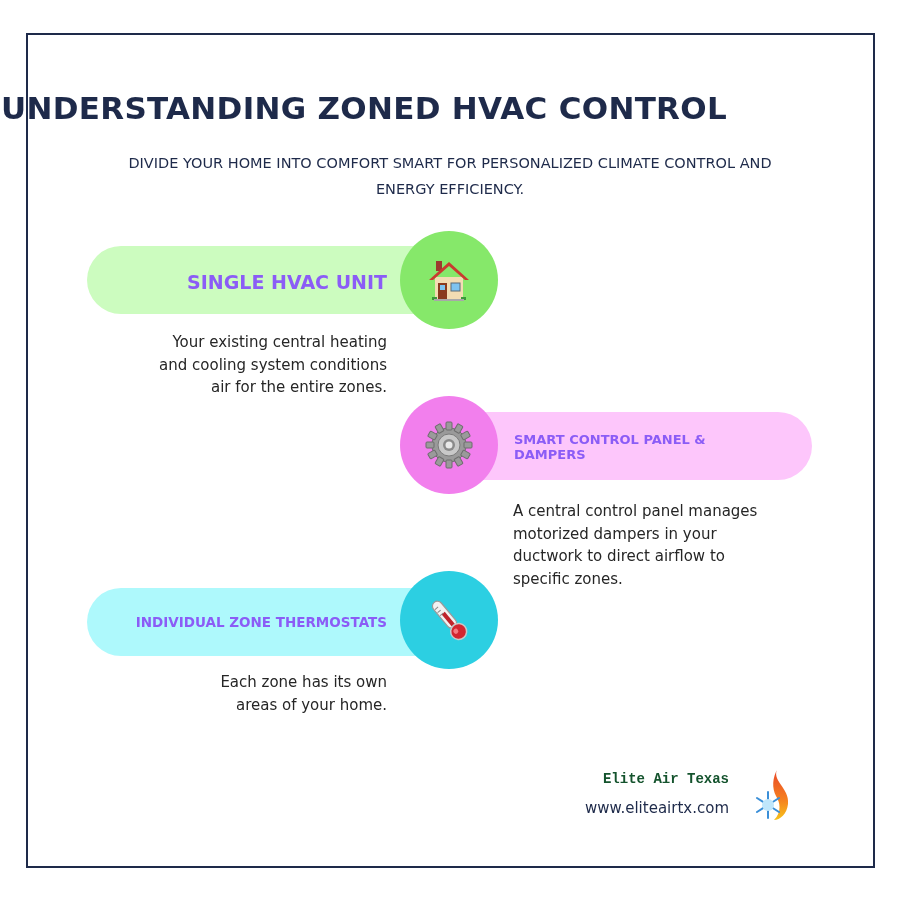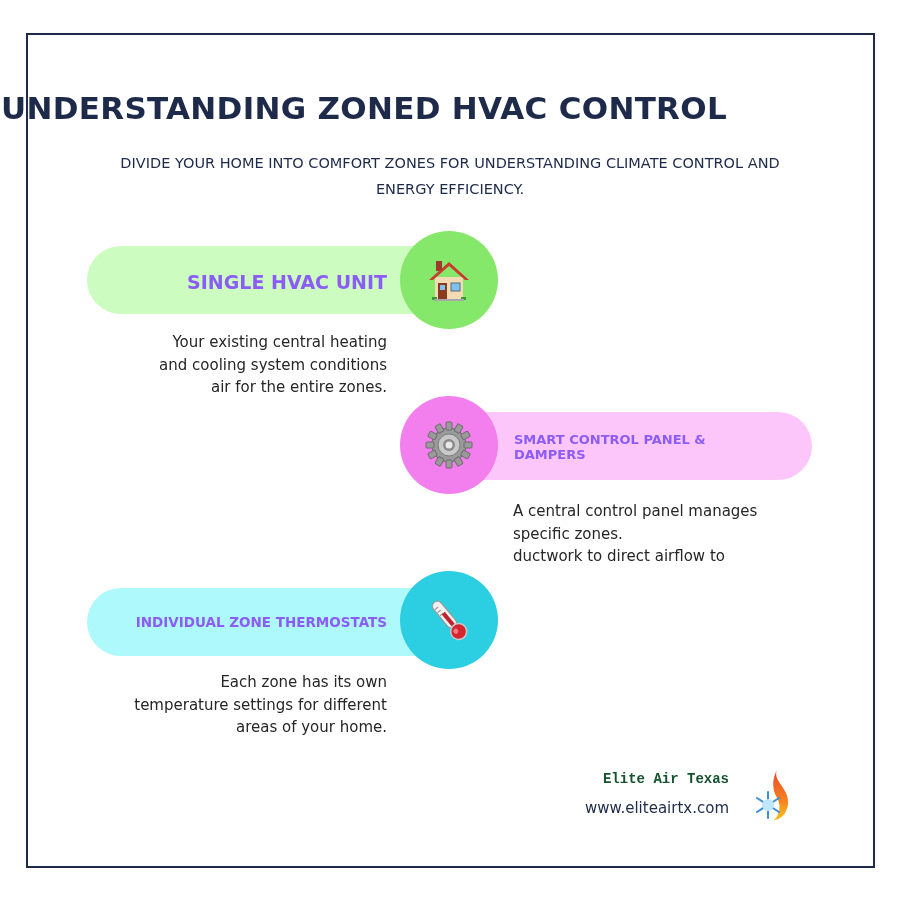--- a/index.html
+++ b/index.html
@@ -29,21 +29,21 @@
                  font-size: 15px; color: #1e2a4a; text-align: right; }
     .logo { position: absolute; left: 750px; top: 766px; width: 50px; height: 60px; }
   </style>
 </head>
 <body>
 
 <div class="frame"></div>
 
 <div class="title">UNDERSTANDING ZONED HVAC CONTROL</div>
 <div class="subtitle">
-  <div>DIVIDE YOUR HOME INTO COMFORT ZONES FOR UNDERSTANDING CLIMATE CONTROL AND</div>
+  <div>DIVIDE YOUR HOME INTO COMFORT SMART FOR PERSONALIZED CLIMATE CONTROL AND</div>
   <div>ENERGY EFFICIENCY.</div>
 </div>
 
 <div class="pill" style="left:87px; top:246px; width:360px; background:#ccfcbf;"></div>
 <div class="pill-label" style="right:513px; top:271px; font-size:19px;">SINGLE HVAC UNIT</div>
 <div class="circle" style="left:400px; top:231px; background:#86e86a;">
   <svg width="50" height="50" viewBox="0 0 50 50">
     <rect x="12" y="6" width="6" height="10" fill="#9c3a2e"></rect>
     <rect x="11" y="22" width="28" height="22" fill="#f3dcb3"></rect>
     <polygon points="25,7 5,25 9,25 25,11 41,25 45,25" fill="#c93b2f"></polygon>
@@ -85,42 +85,42 @@
         <rect x="23" y="3" width="6" height="8" rx="1" transform="rotate(330 26 26)"></rect>
       </g>
     </g>
     <circle cx="26" cy="26" r="11" fill="#c8c8c8" stroke="#7a7a7a" stroke-width="1"></circle>
     <circle cx="26" cy="26" r="6" fill="#8a8a8a"></circle>
     <circle cx="26" cy="26" r="3.5" fill="#e9e9e9"></circle>
   </svg>
 </div>
 <div class="desc left" style="left:513px; top:500px;">
   <div>A central control panel manages</div>
+  <div>motorized dampers in your</div>
+  <div>ductwork to direct airflow to</div>
   <div>specific zones.</div>
-  <div>ductwork to direct airflow to</div>
 </div>
 
 <div class="pill" style="left:87px; top:588px; width:360px; background:#aef9fc;"></div>
 <div class="pill-label" style="right:513px; top:614px; font-size:13.5px;">INDIVIDUAL ZONE THERMOSTATS</div>
 <div class="circle" style="left:400px; top:571px; background:#2ccfe2;">
   <svg width="54" height="54" viewBox="0 0 54 54">
     <g transform="rotate(-40 27 27)">
       <rect x="22" y="4" width="10" height="32" rx="5" fill="#f2f2f2" stroke="#9a9a9a" stroke-width="1.2"></rect>
       <rect x="25" y="18" width="4" height="20" fill="#c0232b"></rect>
       <line x1="23" y1="10" x2="27" y2="10" stroke="#888" stroke-width="1"></line>
       <line x1="23" y1="14" x2="27" y2="14" stroke="#888" stroke-width="1"></line>
       <line x1="23" y1="18" x2="27" y2="18" stroke="#888" stroke-width="1"></line>
       <circle cx="27" cy="42" r="8" fill="#d32630" stroke="#c9c9c9" stroke-width="1.5"></circle>
       <circle cx="25" cy="40" r="2.5" fill="#f47a80"></circle>
     </g>
   </svg>
 </div>
 <div class="desc right" style="right:513px; top:671px;">
   <div>Each zone has its own</div>
-  <div>temperature settings for different</div>
   <div>areas of your home.</div>
 </div>
 
 <div class="brand-name">Elite Air Texas</div>
 <div class="brand-url">www.eliteairtx.com</div>
 <div class="logo">
   <svg width="50" height="60" viewBox="0 0 50 60">
     <defs>
       <linearGradient id="flame" x1="0" y1="0" x2="0" y2="1">
         <stop offset="0" stop-color="#e8442a"></stop>

